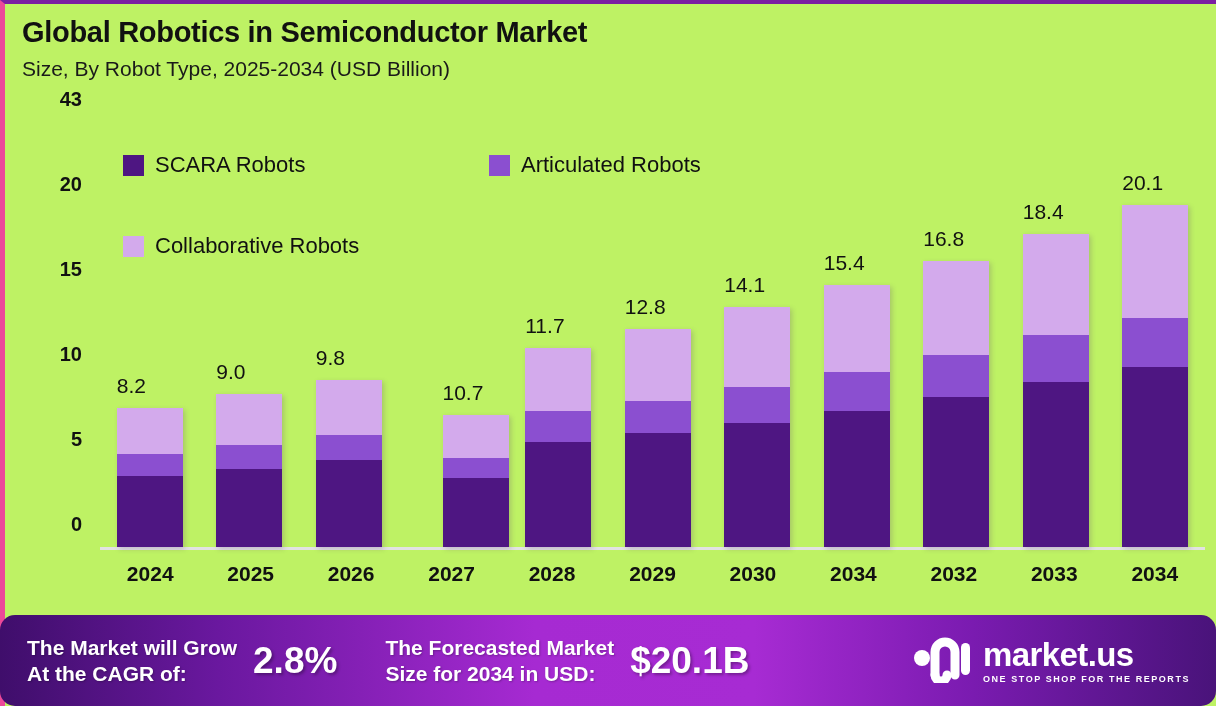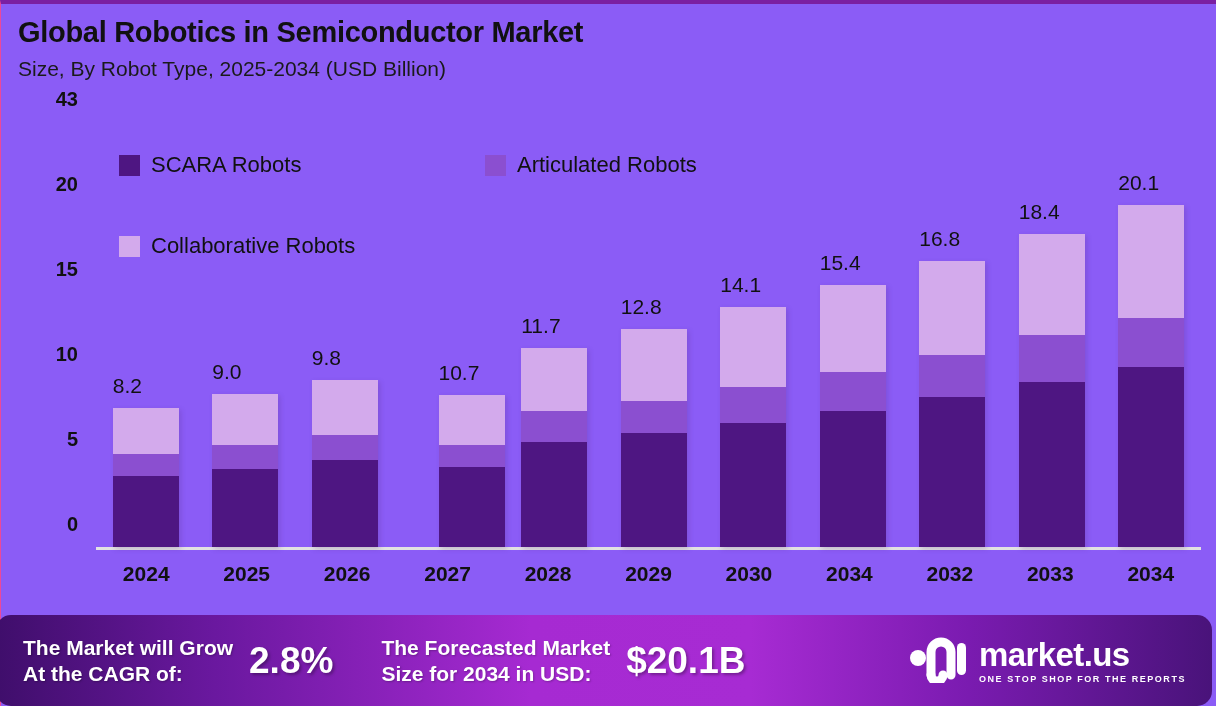--- a/index.html
+++ b/index.html
@@ -5,23 +5,23 @@
   * { box-sizing: border-box; margin: 0; padding: 0; }
   html, body {
     width: 1216px; height: 706px;
     font-family: "Liberation Sans", sans-serif;
     background: #ffffff;
     overflow: hidden;
   }
   #root {
     position: relative;
     width: 1216px; height: 706px;
-    background: #8b5cf6;
+    background: #bef264;
     border-top: 4px solid #7B1FA2;
-    border-left: 1px solid #ec4899;
+    border-left: 5px solid #ec4899;
   }
 
   
   .header { position: absolute; left: 17px; top: 12px; }
   .chart-title {
     font-size: 29px; font-weight: 700; color: #111111;
     letter-spacing: -0.3px; white-space: nowrap;
   }
   .chart-subtitle {
     font-size: 21px; font-weight: 400; color: #1a1a1a;
@@ -183,21 +183,21 @@
         </div>
         <div class="bar-col">
           <div class="bar" style="height: 166.6px;">
             <div class="seg seg-light" style="height: 54.4px; background: rgb(211, 170, 236);"></div>
             <div class="seg seg-mid" style="height: 25.5px; background: rgb(139, 79, 208);"></div>
             <div class="seg seg-dark" style="height: 86.7px; background: rgb(78, 22, 130);"></div>
             <div class="bar-label">9.8</div>
           </div>
         </div>
         <div class="bar-col">
-          <div class="bar" style="height: 152px; margin-left: 44px;">
+          <div class="bar" style="height: 132px; margin-left: 44px;">
             <div class="seg seg-light" style="height: 59.5px; background: rgb(211, 170, 236);"></div>
             <div class="seg seg-mid" style="height: 27.2px; background: rgb(139, 79, 208);"></div>
             <div class="seg seg-dark" style="height: 95.2px; background: rgb(78, 22, 130);"></div>
             <div class="bar-label">10.7</div>
           </div>
         </div>
         <div class="bar-col">
           <div class="bar" style="height: 198.9px;">
             <div class="seg seg-light" style="height: 62.9px; background: rgb(211, 170, 236);"></div>
             <div class="seg seg-mid" style="height: 30.6px; background: rgb(139, 79, 208);"></div>

